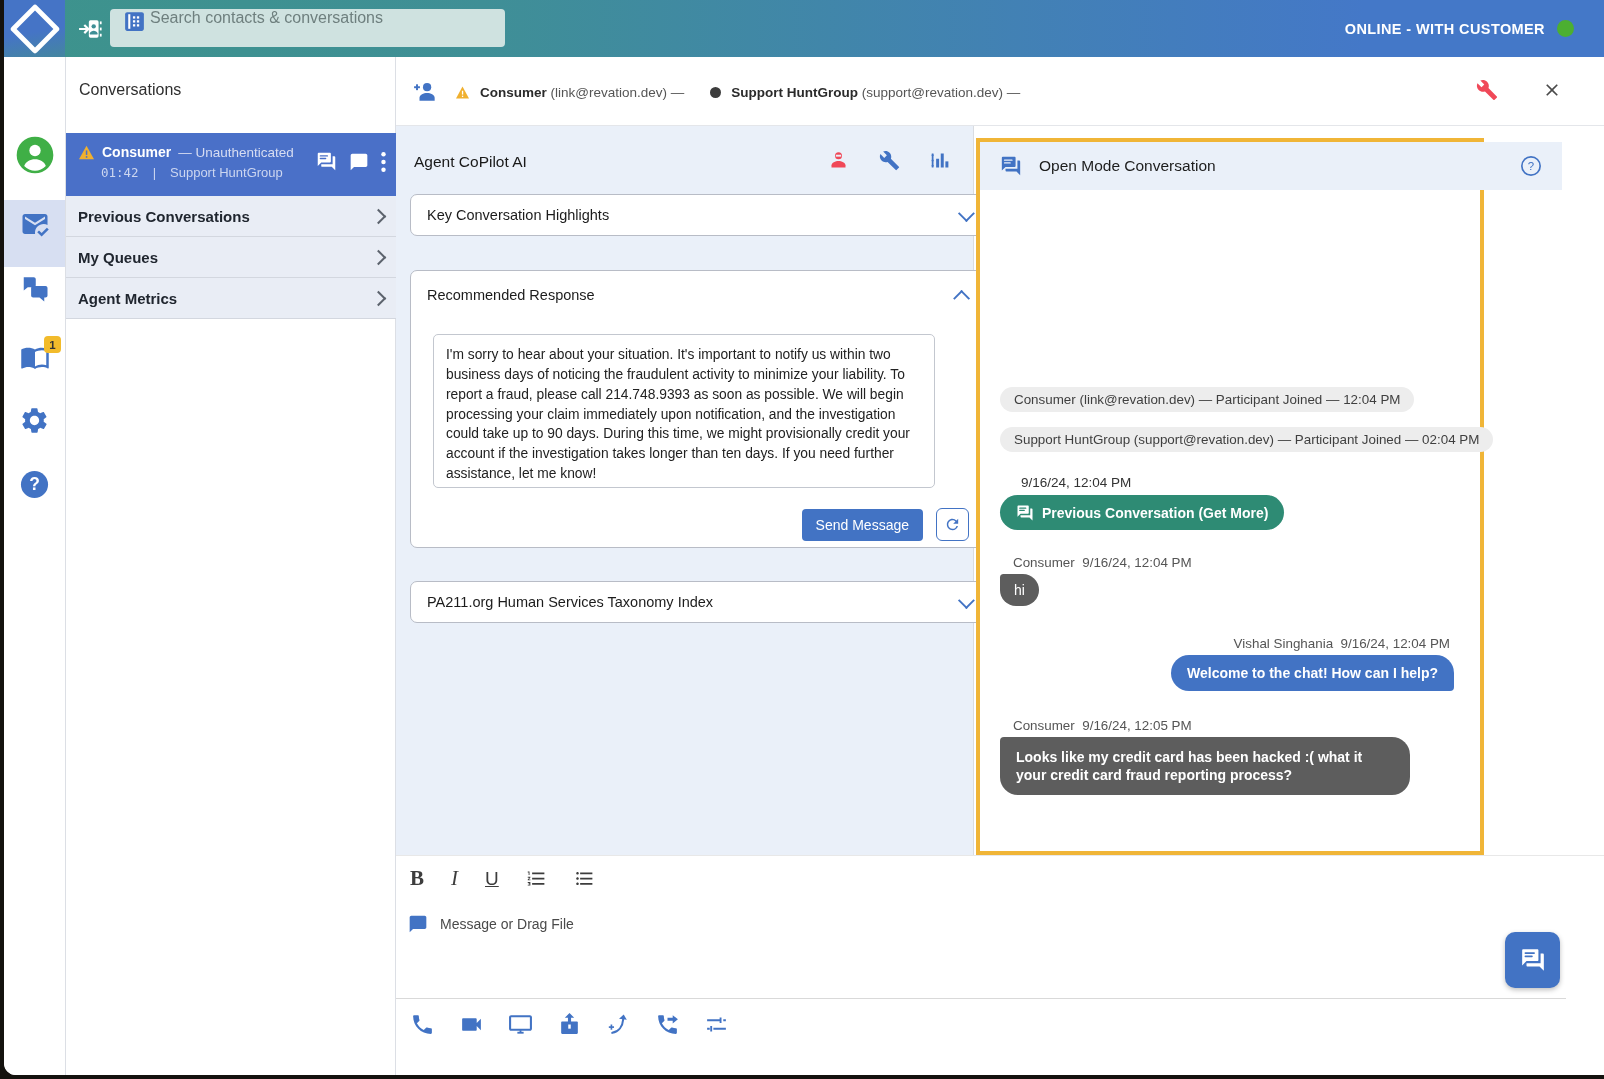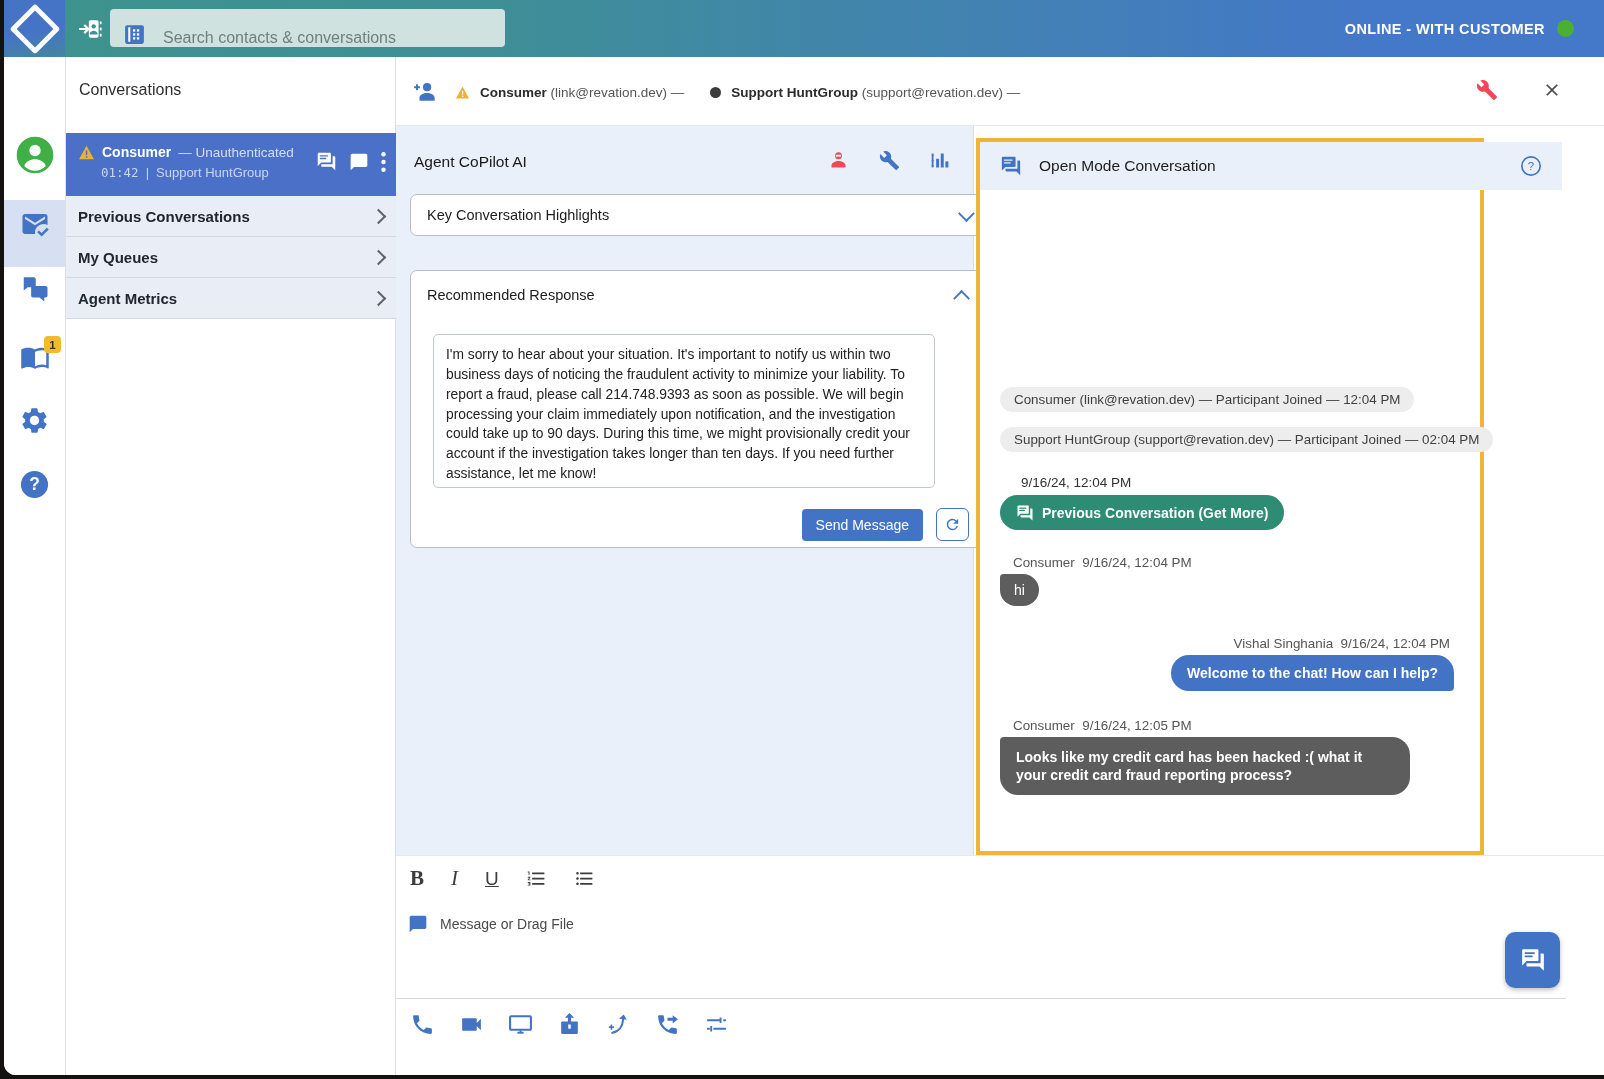--- a/index.html
+++ b/index.html
@@ -9,39 +9,39 @@
        border-bottom-left-radius:12px;overflow:hidden;}
   
   #topbar{position:absolute;left:0;top:0;width:1600px;height:57px;
           background:linear-gradient(90deg,#3d938c 0%,#3f8f96 30%,#4478c8 85%);}
   #logo-box{position:absolute;left:0;top:0;width:61px;height:57px;
             background:linear-gradient(170deg,#4574c6 55%,#44869f 100%);
             display:flex;align-items:center;justify-content:center;}
   .diamond{width:26px;height:26px;border:5px solid #fff;transform:rotate(45deg);border-radius:3px;}
   #import-contact{position:absolute;left:72px;top:14px;width:30px;height:30px;display:flex;align-items:center;justify-content:center;}
   #search-box{position:absolute;left:106px;top:9px;width:395px;height:38px;background:#cfe2e0;
-              border-radius:4px;display:flex;align-items:flex-end;padding:0 12px;box-sizing:border-box;gap:16px;}
+              border-radius:4px;display:flex;align-items:flex-start;padding:0 12px;box-sizing:border-box;gap:3px;}
   #search-placeholder{color:#6e7f7e;font-size:16px;}
   #status-group{position:absolute;right:30px;top:0;height:57px;display:flex;align-items:center;gap:12px;}
   #status-text{color:#fff;font-weight:bold;font-size:14.5px;letter-spacing:.4px;}
   .status-dot{width:17px;height:17px;border-radius:50%;}
   
   #rail{position:absolute;left:0;top:57px;width:62px;height:1018px;background:#fff;border-right:1px solid #dcdfe5;box-sizing:border-box;}
   .rail-item{position:absolute;left:0;width:61px;display:flex;align-items:center;justify-content:center;}
   #rail-active-bg{position:absolute;left:0;top:143px;width:61px;height:67px;background:#d7dff2;}
   .badge{position:absolute;left:40px;top:279px;width:17px;height:17px;background:#f2bb2b;border-radius:4px;
          font-size:11.5px;font-weight:bold;color:#333;display:flex;align-items:center;justify-content:center;}
   
   #conv-panel{position:absolute;left:62px;top:57px;width:330px;height:1018px;background:#fff;border-right:1px solid #dcdfe5;box-sizing:border-box;}
   #conv-title{position:absolute;left:13px;top:24px;font-size:16px;color:#2f2f2f;font-weight:500;}
   #conv-active{position:absolute;left:0;top:76px;width:330px;height:63px;background:#4a70c8;color:#fff;}
   #conv-active .line1{position:absolute;left:12px;top:11px;display:flex;align-items:center;gap:7px;font-size:14px;white-space:nowrap;}
   #conv-active .name{font-weight:bold;}
   #conv-active .muted{color:#d7ddf2;font-size:13.5px;}
-  #conv-active .line2{position:absolute;left:35px;top:32px;font-size:13px;color:#ccd6f0;display:flex;gap:7px;align-items:center;justify-content:space-between;}
+  #conv-active .line2{position:absolute;left:35px;top:32px;font-size:13px;color:#ccd6f0;display:flex;gap:14px;align-items:center;justify-content:space-between;}
   #conv-active .timer{font-family:"DejaVu Sans Mono",monospace;font-size:12.5px;}
   #conv-active .row-icons{position:absolute;right:10px;top:18px;display:flex;align-items:center;gap:12px;}
   .conv-section{position:absolute;left:0;width:330px;height:41px;background:#e9edf5;border-bottom:1px solid #d3d7df;
                 display:flex;align-items:center;justify-content:space-between;padding:0 12px;box-sizing:border-box;}
   .conv-section .lbl{font-size:15px;font-weight:bold;color:#20262f;}
   .chev-right{width:9px;height:9px;border-right:2px solid #5c636d;border-top:2px solid #5c636d;transform:rotate(45deg);}
   
   #main-header{position:absolute;left:392px;top:57px;width:1208px;height:69px;background:#fff;border-bottom:1px solid #e4e6ea;box-sizing:border-box;}
   #participants{position:absolute;left:17px;top:24px;display:flex;align-items:center;gap:10px;font-size:13.5px;color:#555;white-space:nowrap;}
   #participants .pname{font-weight:bold;color:#2b2b2b;}
@@ -295,20 +295,26 @@
       <div id="reco-actions">
         <button id="send-btn">Send Message</button>
         <div id="refresh-btn">
           <svg width="17" height="17" viewBox="0 0 24 24" fill="#4273c4">
             <path d="M17.65 6.35A7.96 7.96 0 0 0 12 4c-4.42 0-7.99 3.58-7.99 8s3.57 8 7.99 8c3.73 0 6.84-2.55 7.73-6h-2.08a5.99 5.99 0 0 1-5.65 4c-3.31 0-6-2.69-6-6s2.69-6 6-6c1.66 0 3.14.69 4.22 1.78L13 11h7V4l-2.35 2.35z"></path>
           </svg>
         </div>
       </div>
     </div>
 
+    <div class="card" style="top:455px;height:42px">
+      <div class="card-head">
+        <span class="t">PA211.org Human Services Taxonomy Index</span>
+        <span class="chev down"></span>
+      </div>
+    </div>
   </div>
 
   <div id="openmode">
     <div id="om-header">
       <div class="left">
         <svg width="22" height="22" viewBox="0 0 24 24" fill="#4273c4">
           <path d="M21 6h-2v9H6v2c0 .6.4 1 1 1h11l4 4V7c0-.6-.4-1-1-1zM17 11V3c0-.6-.4-1-1-1H3c-.6 0-1 .4-1 1v14l4-4h10c.6 0 1-.4 1-1z"></path>
           <path d="M5 5.6h8M5 8.6h6" stroke="#eaf0f9" stroke-width="1.6" stroke-linecap="round"></path>
         </svg>
         <span id="om-title">Open Mode Conversation</span>

